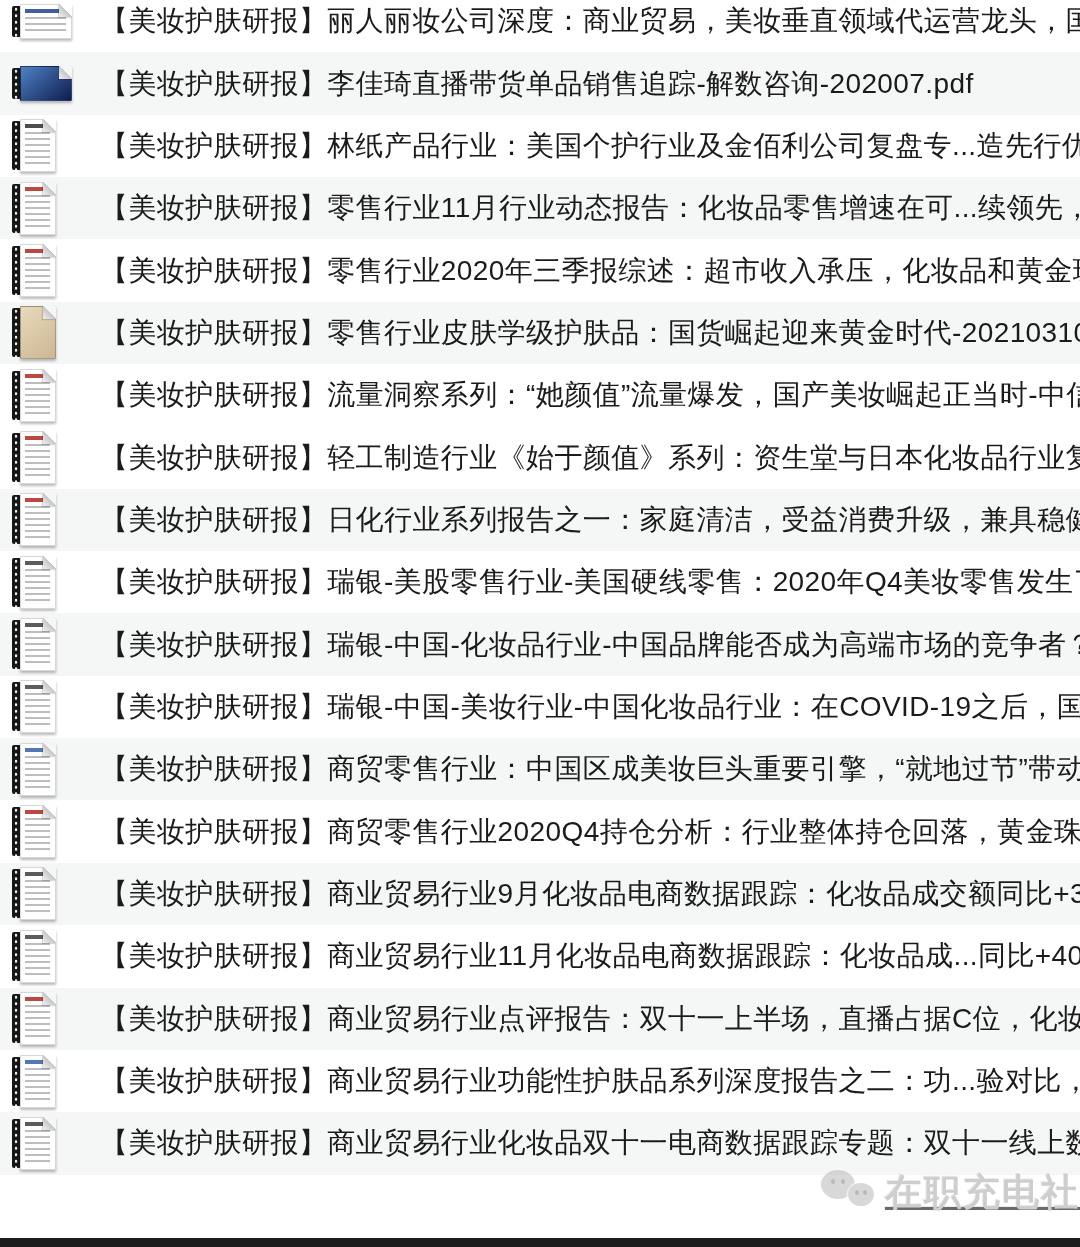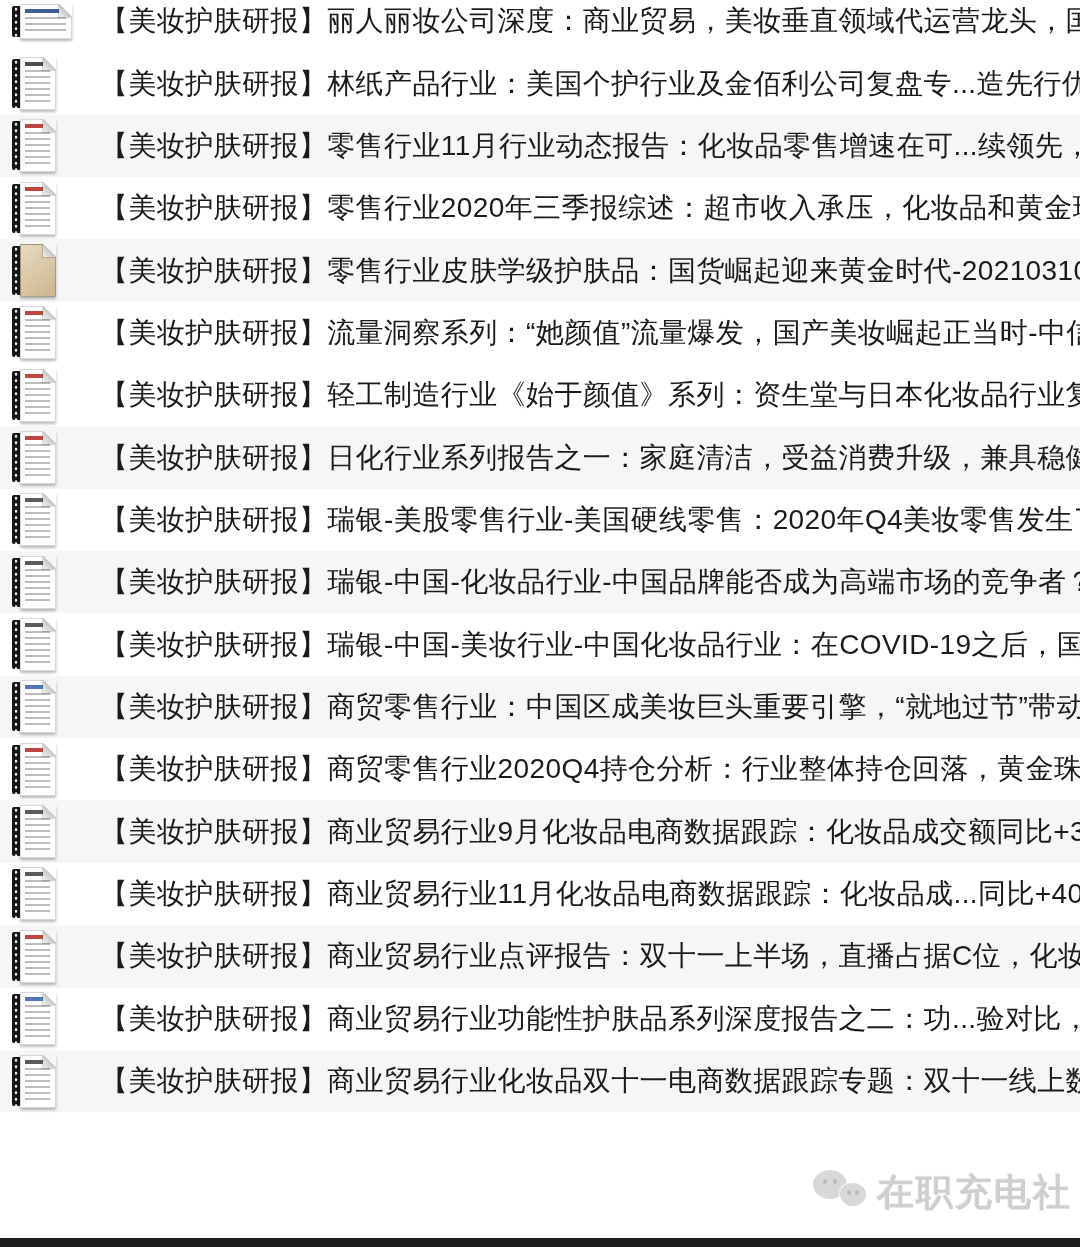--- a/index.html
+++ b/index.html
@@ -45,22 +45,22 @@
   .dogear{
     position:absolute;right:0;top:0;width:13px;height:13px;
     background:linear-gradient(to bottom left,var(--rowbg) 48%,#c7c7c7 50%,#f1f1f1 100%);
     box-shadow:-1px 1px 1px rgba(0,0,0,.15);
   }
   .file-name{
     flex:1;min-width:0;white-space:nowrap;overflow:hidden;
     font-size:28px;line-height:62px;color:#1b1b1b;letter-spacing:.4px;
   }
   .watermark{
-    position:absolute;top:1168px;right:8px;display:flex;align-items:center;gap:8px;
-    opacity:.58;z-index:5;pointer-events:none;
+    position:absolute;top:1168px;right:0;display:flex;align-items:center;gap:8px;
+    opacity:.58;z-index:5;pointer-events:none;text-decoration:underline;
   }
   .wm-icon{position:relative;width:56px;height:46px;display:inline-block;}
   .bubble{position:absolute;background:#bdbdbd;border-radius:50%;}
   .bubble.b1{left:0;top:0;width:34px;height:29px;}
   .bubble.b2{left:27px;top:13px;width:26px;height:23px;box-shadow:0 0 0 1.5px rgba(255,255,255,.6);}
   .bubble::before,.bubble::after{
     content:"";position:absolute;width:4px;height:5px;border-radius:50%;background:#8a8a8a;top:30%;
   }
   .bubble::before{left:28%;}
   .bubble::after{left:58%;}
@@ -80,20 +80,30 @@
     <div class="thumb-col">
       <div class="thumb landscape text" style="--accent: #2e4d92;">
         <span class="spiral"></span>
         <span class="page"></span>
         <span class="dogear"></span>
       </div>
     </div>
     <div class="file-name">【美妆护肤研报】丽人丽妆公司深度：商业贸易，美妆垂直领域代运营龙头，国际知名品牌</div>
   </div>
 
+  <div class="file-row alt">
+    <div class="thumb-col">
+      <div class="thumb landscape cover" style="--accent: #4d82c4; --accent2: #101c4e;">
+        <span class="spiral"></span>
+        <span class="page"></span>
+        <span class="dogear"></span>
+      </div>
+    </div>
+    <div class="file-name">【美妆护肤研报】李佳琦直播带货单品销售追踪-解数咨询-202007.pdf</div>
+  </div>
 
   <div class="file-row">
     <div class="thumb-col">
       <div class="thumb portrait text" style="--accent: #3a3a3a;">
         <span class="spiral"></span>
         <span class="page"></span>
         <span class="dogear"></span>
       </div>
     </div>
     <div class="file-name">【美妆护肤研报】林纸产品行业：美国个护行业及金佰利公司复盘专...造先行优势，温柔</div>

